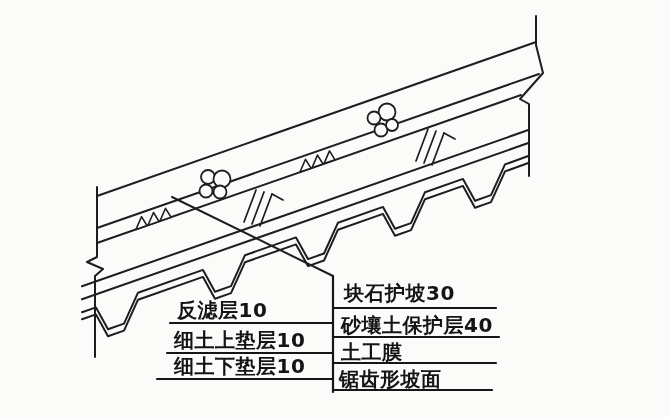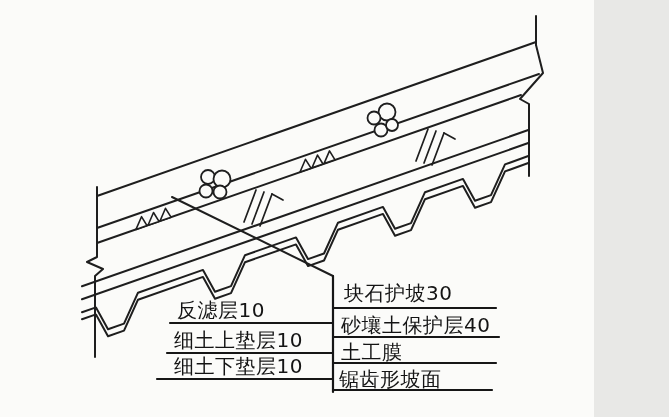--- a/index.html
+++ b/index.html
@@ -3,24 +3,25 @@
 <meta charset="utf-8">
 <style>
   html, body {
     margin: 0;
     padding: 0;
     background: #e8e8e6;
     font-family: "DejaVu Sans", "Liberation Sans", sans-serif;
   }
   .page {
     position: relative;
-    width: 594px;
+    width: 669px;
     height: 417px;
     background: #fbfbf9;
     overflow: hidden;
+    font-weight: bold;
   }
   svg { display: block; }
   .drawing-line {
     fill: none;
     stroke: #1e1e1e;
     stroke-width: 2;
     stroke-linecap: round;
     stroke-linejoin: round;
   }
   .thin-line {

